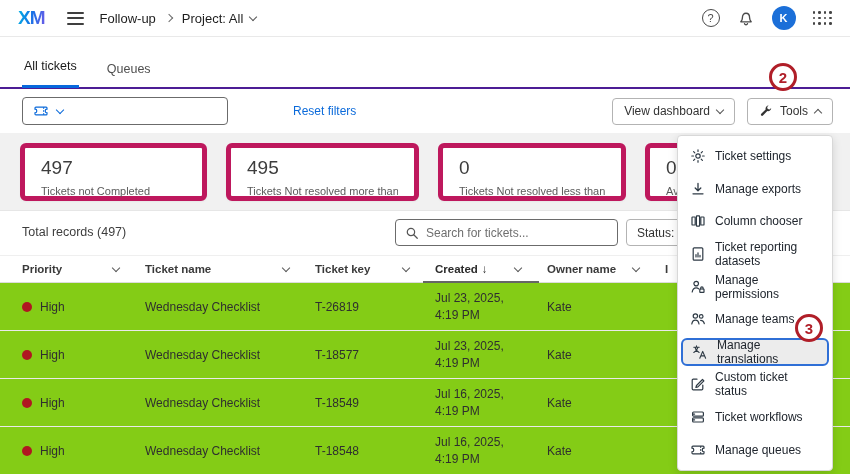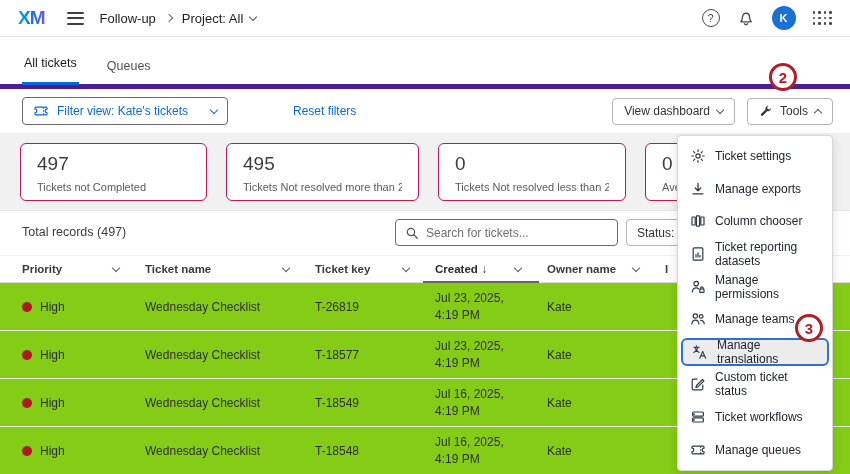--- a/index.html
+++ b/index.html
@@ -27,38 +27,38 @@
   .top-icons { margin-left:auto; display:flex; align-items:center; gap:17px; }
   .help-ic { width:18px; height:18px; border:1.4px solid #4a4a4a; border-radius:50%;
     display:flex; align-items:center; justify-content:center; font-size:11px; color:#4a4a4a; }
   .avatar { width:24px; height:24px; border-radius:50%; background:#1b6fd8; color:#fff;
     display:flex; align-items:center; justify-content:center; font-size:11px; font-weight:700; }
   .waffle { display:grid; grid-template-columns:repeat(4,3px); grid-auto-rows:3px; gap:2.5px; }
   .waffle i { width:2.6px; height:2.6px; background:#454545; border-radius:50%; }
   svg.ic { display:block; }
   
   .tabs { position:absolute; top:37px; left:0; right:0; height:52px;
-    border-bottom:5px solid #4c1d95; display:flex; align-items:flex-end; padding:0 22px; background:#fff; }
+    border-bottom:2px solid #4c1d95; display:flex; align-items:flex-end; padding:0 22px; background:#fff; }
   .tab { padding:0 2px 12px; margin-right:26px; font-size:12.5px; color:#4f4f4f; cursor:pointer; margin-bottom:-1px; }
   .tab.active { color:#1a1a1a; border-bottom:3px solid #0768dd; }
   
   .filter-row { position:absolute; top:89px; left:0; right:0; height:44px;
     display:flex; align-items:center; padding:0 17px 0 22px; background:#fff; }
   .filter-select { width:206px; height:28px; border:1px solid #6b6b6b; border-radius:4px;
     display:flex; align-items:center; gap:8px; padding:0 10px; color:#0b6ada; cursor:pointer; background:#fff; }
   .filter-select .lbl { flex:1; font-size:12px; }
   .reset-link { margin-left:44px; color:#0b6ada; font-weight:400; cursor:pointer;padding-left:21px; }
   .btn { height:27px; border:1px solid #b3b3b3; border-radius:4px; background:#fff;
     display:flex; align-items:center; gap:7px; padding:0 11px; font-size:12px; color:#333; cursor:pointer;justify-content:space-between; }
   .view-dash { margin-left:auto; }
   .tools-btn { margin-left:12px; }
   
   .stats-band { position:absolute; top:133px; left:0; right:0; height:78px; background:#f1f1f1;
     border-bottom:1px solid #e6e6e6; display:flex; gap:19px; padding:10px 22px 0 20px; }
-  .stat-card { background:#fff; border:1px solid #be185d; border-radius:6px; height:58px;
+  .stat-card { background:#fff; border:5px solid #be185d; border-radius:6px; height:58px;
     padding:9px 16px; box-shadow:0 1px 2px rgba(0,0,0,.04); }
   .stat-card .val { font-size:19px; color:#3d3d3d; }
   .stat-card .lab { font-size:11px; color:#5b5b5b; margin-top:6px; white-space:nowrap; overflow:hidden; }
   .c1{width:187px;} .c2{width:193px;} .c3{width:188px;} .c4{flex:1;}
   
   .records-bar { position:absolute; top:211px; left:0; right:0; height:44px; background:#fff; }
   .total-label { position:absolute; left:22px; top:14px; font-size:12.5px; color:#3d3d3d; }
   .search-box { position:absolute; left:395px; top:8px; width:223px; height:27px;
     border:1px solid #6b6b6b; border-radius:4px; display:flex; align-items:center; gap:7px; padding:0 9px; background:#fff; }
   .search-box input { border:none; outline:none; flex:1; font-size:12px; color:#333;
@@ -146,21 +146,20 @@
   <span class="tab active">All tickets</span>
   <span class="tab">Queues</span>
 </div>
 
 <div class="filter-row">
   <span class="filter-select">
     <svg class="ic" width="16" height="16" viewBox="0 0 16 16" fill="none" stroke="#0b6ada" stroke-width="1.2">
       <path d="M2 6.2V5a.9.9 0 0 1 .9-.9h10.2a.9.9 0 0 1 .9.9v1.2a1.8 1.8 0 0 0 0 3.6V11a.9.9 0 0 1-.9.9H2.9A.9.9 0 0 1 2 11V9.8a1.8 1.8 0 0 0 0-3.6z"></path>
       <path d="M10.6 4.3v1.4M10.6 7.3v1.4M10.6 10.3v1.4"></path>
     </svg>
-    <span class="lbl">Filter view: Kate's tickets</span>
     <span class="chv chv-down"></span>
   </span>
   <span class="reset-link">Reset filters</span>
   <span class="btn view-dash">
     <span>View dashboard</span>
     <span class="chv chv-down" style="color:#555"></span>
   </span>
   <span class="btn tools-btn">
     <svg class="ic" width="14" height="14" viewBox="0 0 16 16">
       <path fill="#333" d="M13.9 4.7a3.5 3.5 0 0 1-4.4 3.4l-5 5a1.3 1.3 0 0 1-1.9-1.9l5-5a3.5 3.5 0 0 1 3.4-4.4L9.3 3.5l.6 2.3 2.3.6 1.7-1.7z"></path>

